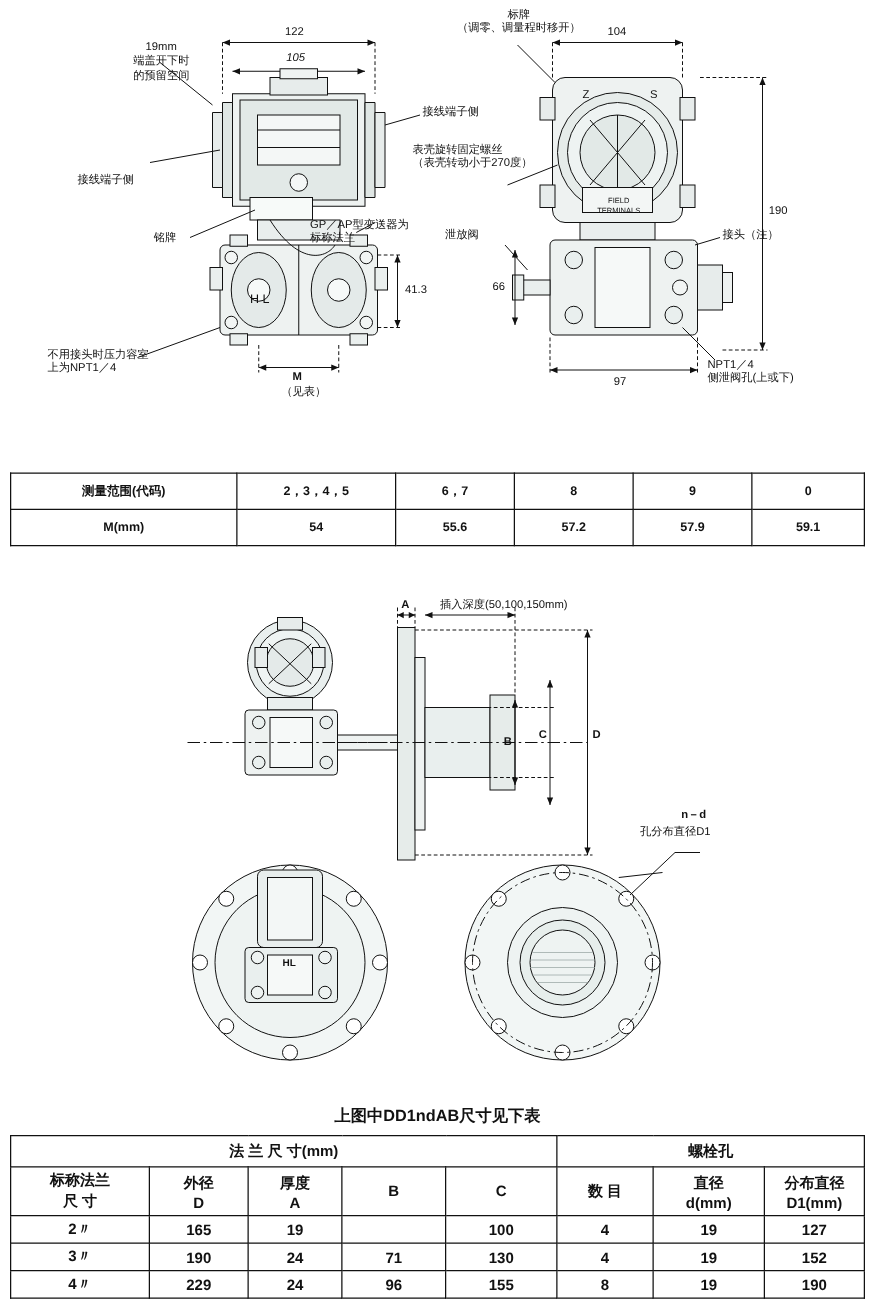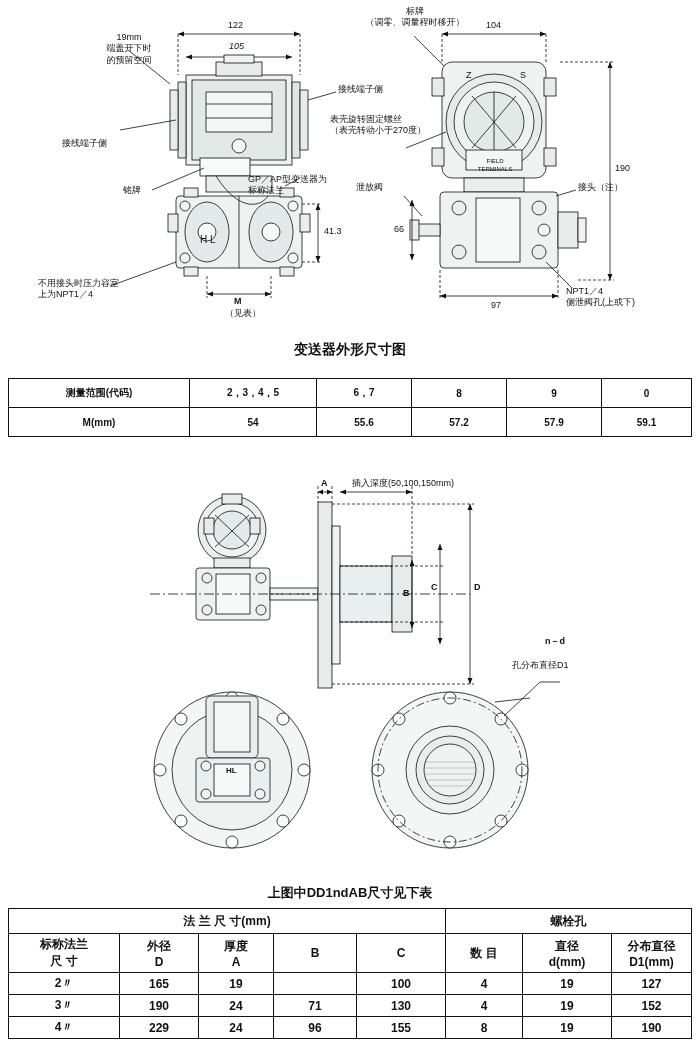--- a/index.html
+++ b/index.html
@@ -226,21 +226,20 @@
     <div class="dim" style="left:615px;top:163px;">190</div>
     <div class="dim" style="left:324px;top:226px;">41.3</div>
     <div class="dim" style="left:394px;top:224px;">66</div>
     <div class="dim" style="left:491px;top:300px;">97</div>
     <div class="dim" style="left:234px;top:296px;font-weight:bold;">M</div>
     <div class="dim" style="left:200px;top:234px;font-size:10px;">H L</div>
     <div class="dim" style="left:466px;top:70px;font-size:9px;">Z</div>
     <div class="dim" style="left:520px;top:70px;font-size:9px;">S</div>
   </div>
 
-  <div class="caption" id="cap1">变送器外形尺寸图</div>
 
   <table id="table1">
     <tbody>
         <tr>
       <td style="width:180px;">测量范围(代码)</td>
       <td style="width:126px;">2，3，4，5</td>
       <td style="width:94px;">6，7</td>
       <td style="width:94px;">8</td>
       <td style="width:94px;">9</td>
       <td>0</td>
@@ -368,21 +367,21 @@
         <line x1="540" y1="212" x2="560" y2="212"></line>
         <line x1="495" y1="232" x2="530" y2="228" stroke-dasharray="0"></line>
       </g>
     </svg>
 
     <div class="lbl" style="left:321px;top:8px;font-weight:bold;">A</div>
     <div class="lbl" style="left:352px;top:8px;">插入深度(50,100,150mm)</div>
     <div class="lbl" style="left:403px;top:118px;font-weight:bold;">B</div>
     <div class="lbl" style="left:431px;top:112px;font-weight:bold;">C</div>
     <div class="lbl" style="left:474px;top:112px;font-weight:bold;">D</div>
-    <div class="lbl" style="left:545px;top:166px;font-weight:bold;text-align:center;">n－d</div>
+    <div class="lbl" style="left:545px;top:176px;font-weight:bold;text-align:center;">n－d</div>
     <div class="lbl" style="left:512px;top:190px;">孔分布直径D1</div>
     <div class="lbl" style="left:226px;top:296px;font-size:8px;font-weight:bold;">HL</div>
   </div>
 
   <div class="caption" id="cap3">上图中DD1ndAB尺寸见下表</div>
 
   <table id="table2">
     <tbody>
         <tr>
       <th colspan="5" style="height:20px;">法 兰 尺 寸(mm)</th>

